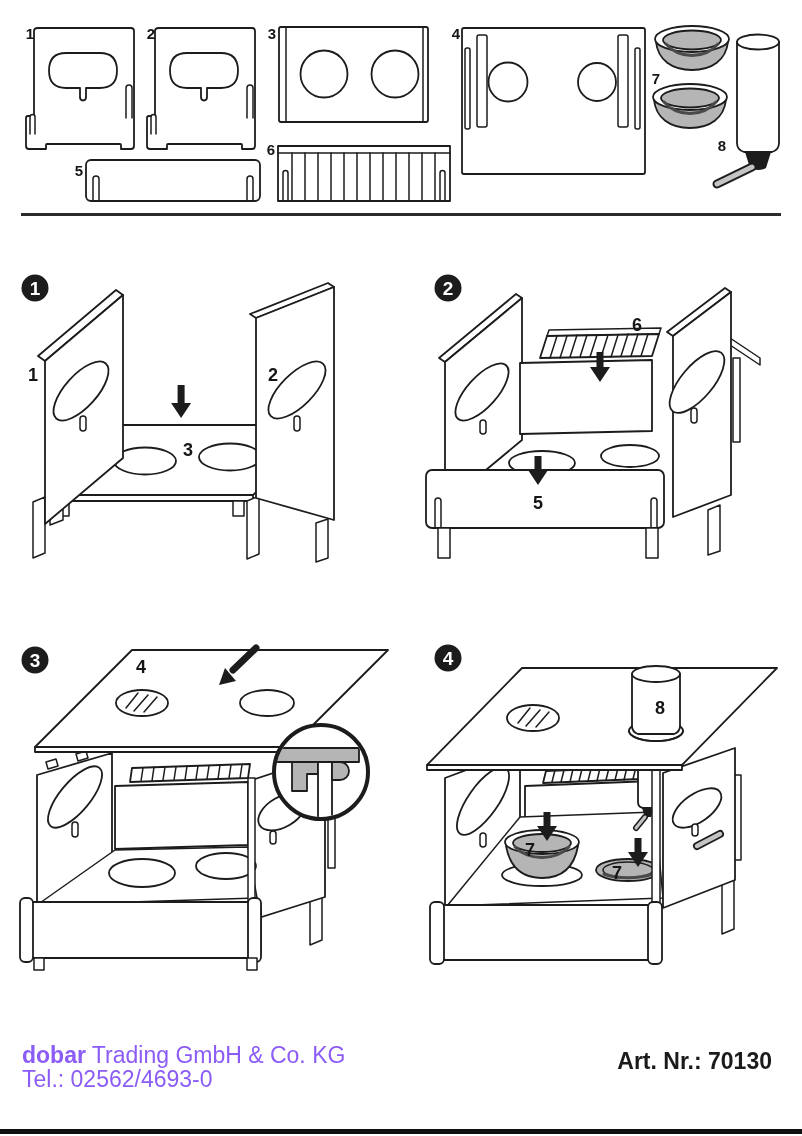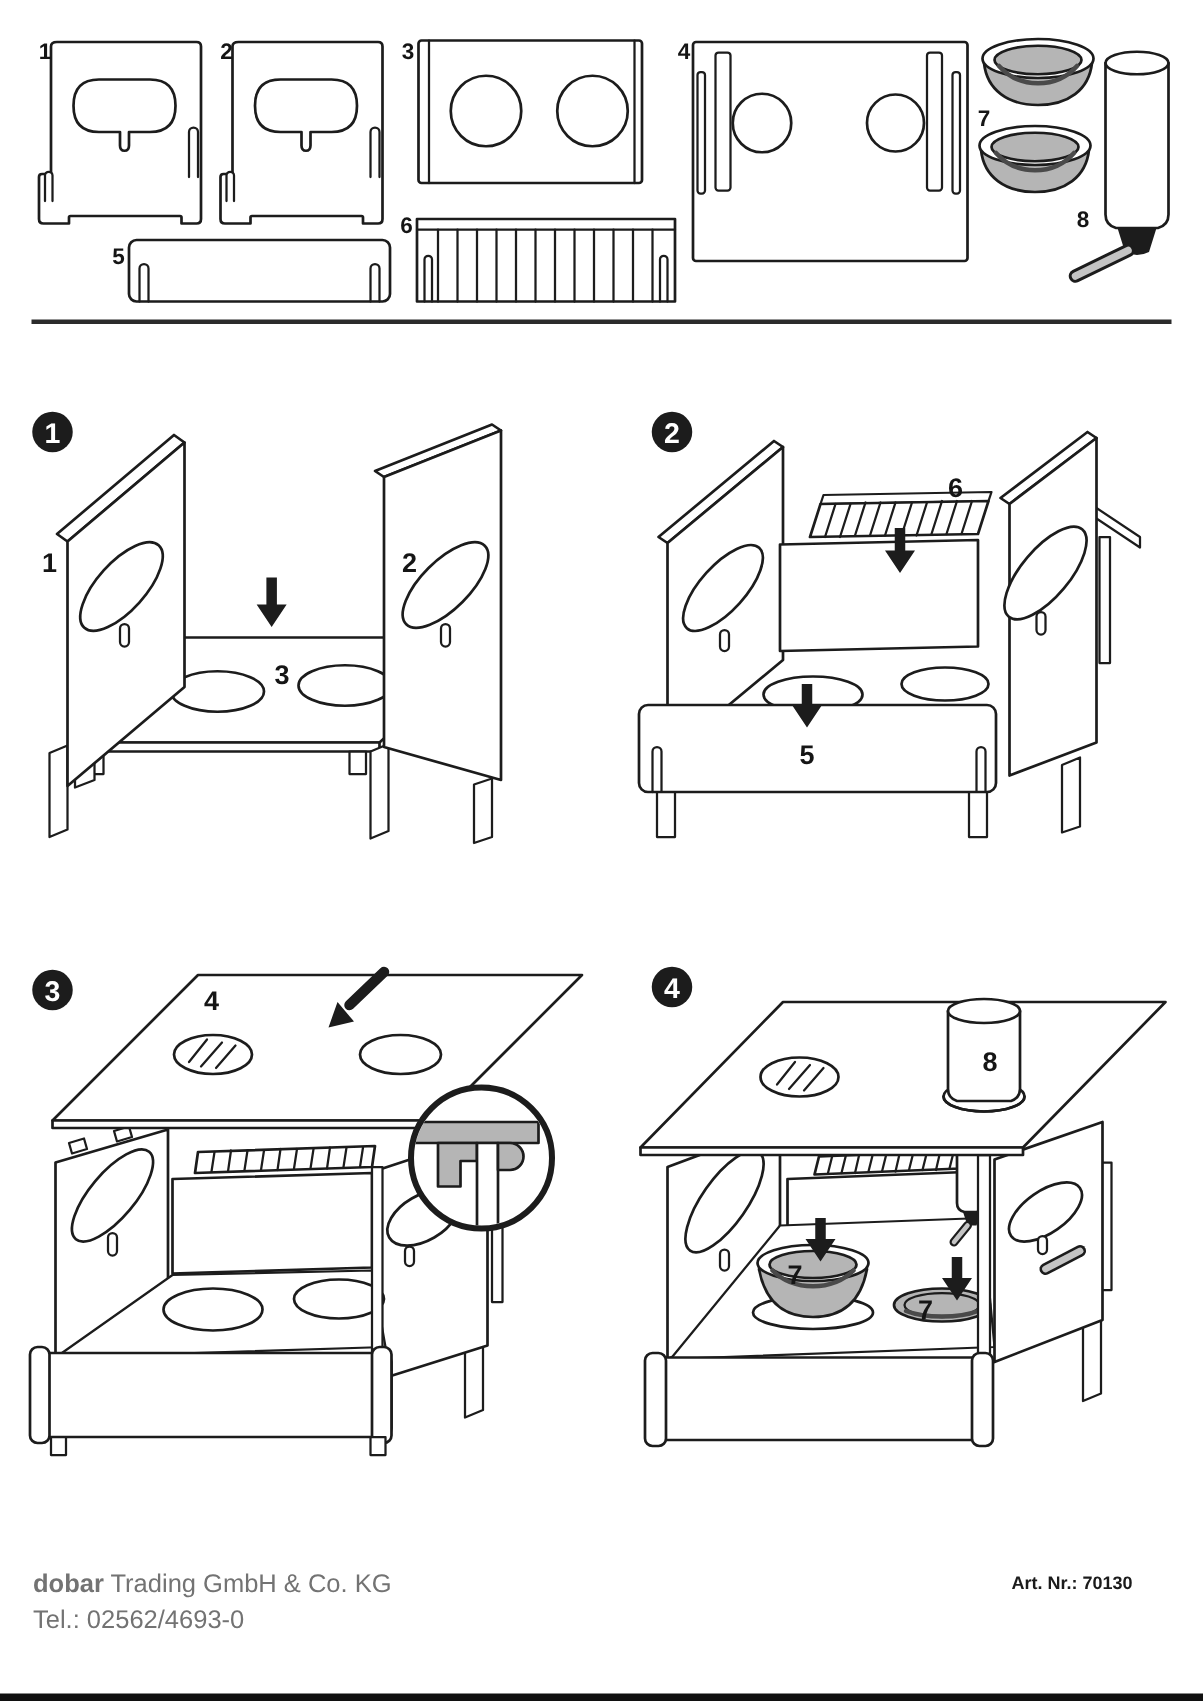--- a/index.html
+++ b/index.html
@@ -12,23 +12,23 @@
   .fg {fill:#b5b5b5;}
   .fk {fill:#1c1c1c;stroke:none;}
   .sn {fill:none;stroke:#4a4a4a;stroke-width:3;stroke-linecap:round;}
   .sA {stroke:#1c1c1c;stroke-width:7;fill:none;stroke-linecap:round;}
   .sB {stroke:#1c1c1c;stroke-width:4;fill:none;}
   .lblP{font:700 15px "Liberation Sans",sans-serif;fill:#151515;text-anchor:middle;}
   .lblS{font:700 18px "Liberation Sans",sans-serif;fill:#151515;text-anchor:middle;}
   .bdg {font:700 19px "Liberation Sans",sans-serif;fill:#ffffff;text-anchor:middle;}
   #divider{position:absolute;left:21px;top:213px;width:760px;height:2.5px;background:#2b2b2b;}
   #bottom-rule{position:absolute;left:0;top:1129px;width:802px;height:5px;background:#101010;}
-  #footer-left{position:absolute;left:22px;top:1044px;font-size:17px;line-height:23.5px;color:#737373;}
+  #footer-left{position:absolute;left:22px;top:1044px;font-size:23px;line-height:23.5px;color:#8b5cf6;}
   #footer-left b{font-weight:700;}
-  #art-number{position:absolute;right:47px;top:1048px;font-size:12px;font-weight:700;color:#1b1b1b;}
+  #art-number{position:absolute;right:30px;top:1048px;font-size:23px;font-weight:700;color:#1b1b1b;}
 </style>
 </head>
 <body>
 
 <div id="page">
 
   <svg style="left:0;top:0" width="802" height="215" viewBox="0 0 802 215">
     <defs>
       <g id="gpanel">
         <path class="fw s" d="M38,28 H131 Q134,28 134,31 V146 Q134,149 131,149 H121 V145 Q121,144 120,144 H47 Q46,144 46,145 V149 H29 Q26,149 26,146 V118 Q26,116 28,116 H34 V31 Q34,28 38,28 Z"></path>

